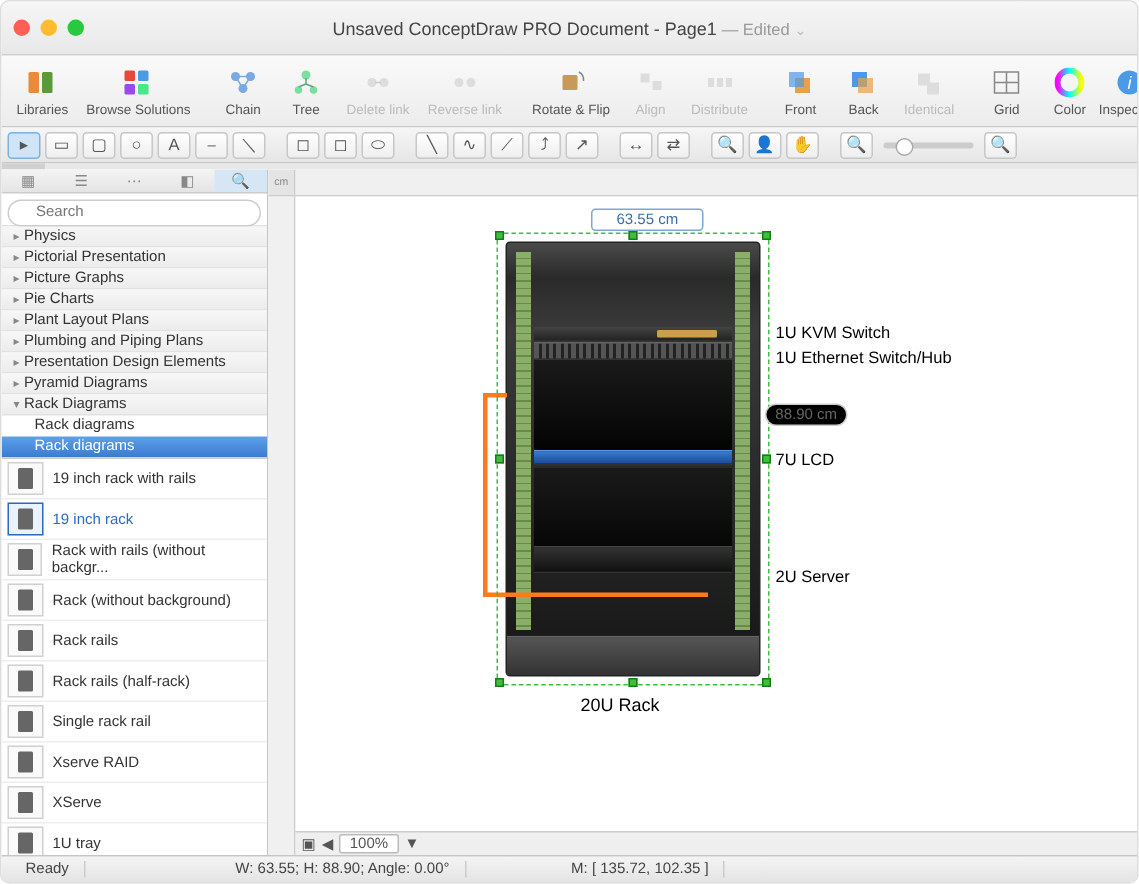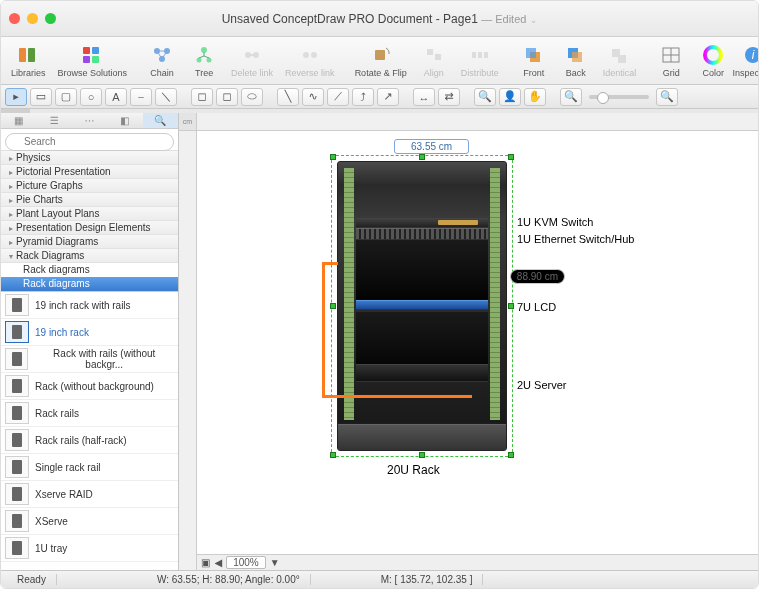--- a/index.html
+++ b/index.html
@@ -33,21 +33,21 @@
 .sidebar .modebar span { flex:1; display:flex; align-items:center; justify-content:center; font-size:10px; color:#888; }
 .sidebar .modebar span.active{ background:#d7e6f5; color:#3a6ea5; }
 .sidebar .search { height:22px; padding:2px 4px; border-bottom:1px solid #e0e0e0; }
 .sidebar .search input { width:100%; height:18px; border:1px solid #ccc; border-radius:10px; padding:0 18px; font-size:10px; color:#888; background:#fff; }
 .catlist { overflow:hidden; }
 .catlist .cat { height:14px; line-height:14px; font-size:10px; padding-left:8px; color:#333; background:linear-gradient(#f7f7f7,#ececec); border-bottom:1px solid #e2e2e2; white-space:nowrap; overflow:hidden; }
 .catlist .cat::before { content:"▸"; color:#888; font-size:8px; margin-right:3px; }
 .catlist .cat.open::before { content:"▾"; }
 .catlist .sub { height:14px; line-height:14px; font-size:10px; padding-left:22px; color:#333; }
 .catlist .sub.sel { background:linear-gradient(#5ea0e8,#3a7bd0); color:#fff; }
-.shapes { flex:1; overflow:hidden; border-top:1px solid #ccc;text-align:center; }
+.shapes { flex:1; overflow:hidden; border-top:1px solid #ccc; }
 .shape { display:flex; align-items:center; height:27px; padding:2px 4px; border-bottom:1px solid #eee; gap:6px; font-size:10px; color:#333; }
 .shape.sel { color:#2a6bbf; }
 .shape .thumb { width:24px; height:22px; border:1px solid #d0d0d0; background:#fafafa; display:flex; align-items:center; justify-content:center; }
 .shape .thumb.sel{ border:1px solid #2a6bbf; background:#eaf2fc; }
 .shape .thumb svg{ display:block; }
 .canvaswrap { flex:1; position:relative; background:#fff; overflow:hidden; }
 .ruler-h { position:absolute; top:0; left:18px; right:0; height:18px; background:#f0f0f0; border-bottom:1px solid #ccc; font-size:8px; color:#777; }
 .ruler-v { position:absolute; top:18px; left:0; bottom:0; width:18px; background:#f0f0f0; border-right:1px solid #ccc; }
 .ruler-c { position:absolute; top:0; left:0; width:18px; height:18px; background:#e4e4e4; border-right:1px solid #ccc; border-bottom:1px solid #ccc; font-size:7px; color:#888; text-align:center; line-height:18px; }
 .canvas { position:absolute; top:18px; left:18px; right:0; bottom:16px; background:#fff; }
@@ -312,20 +312,21 @@
     </div>
     <div class="search">
       <input placeholder="Search" style="">
     </div>
     <div class="catlist" id="catlist">
         <div class="cat">Physics</div>
         <div class="cat">Pictorial Presentation</div>
         <div class="cat">Picture Graphs</div>
         <div class="cat">Pie Charts</div>
         <div class="cat">Plant Layout Plans</div>
+        <div class="cat">Plumbing and Piping Plans</div>
         <div class="cat">Presentation Design Elements</div>
         <div class="cat">Pyramid Diagrams</div>
         <div class="cat open">Rack Diagrams</div>
         <div class="sub">Rack diagrams</div>
         <div class="sub sel">Rack diagrams</div>
       </div>
     <div class="shapes" id="shapelist">
         <div class="shape">
           <div class="thumb">
             <svg width="18" height="18">

